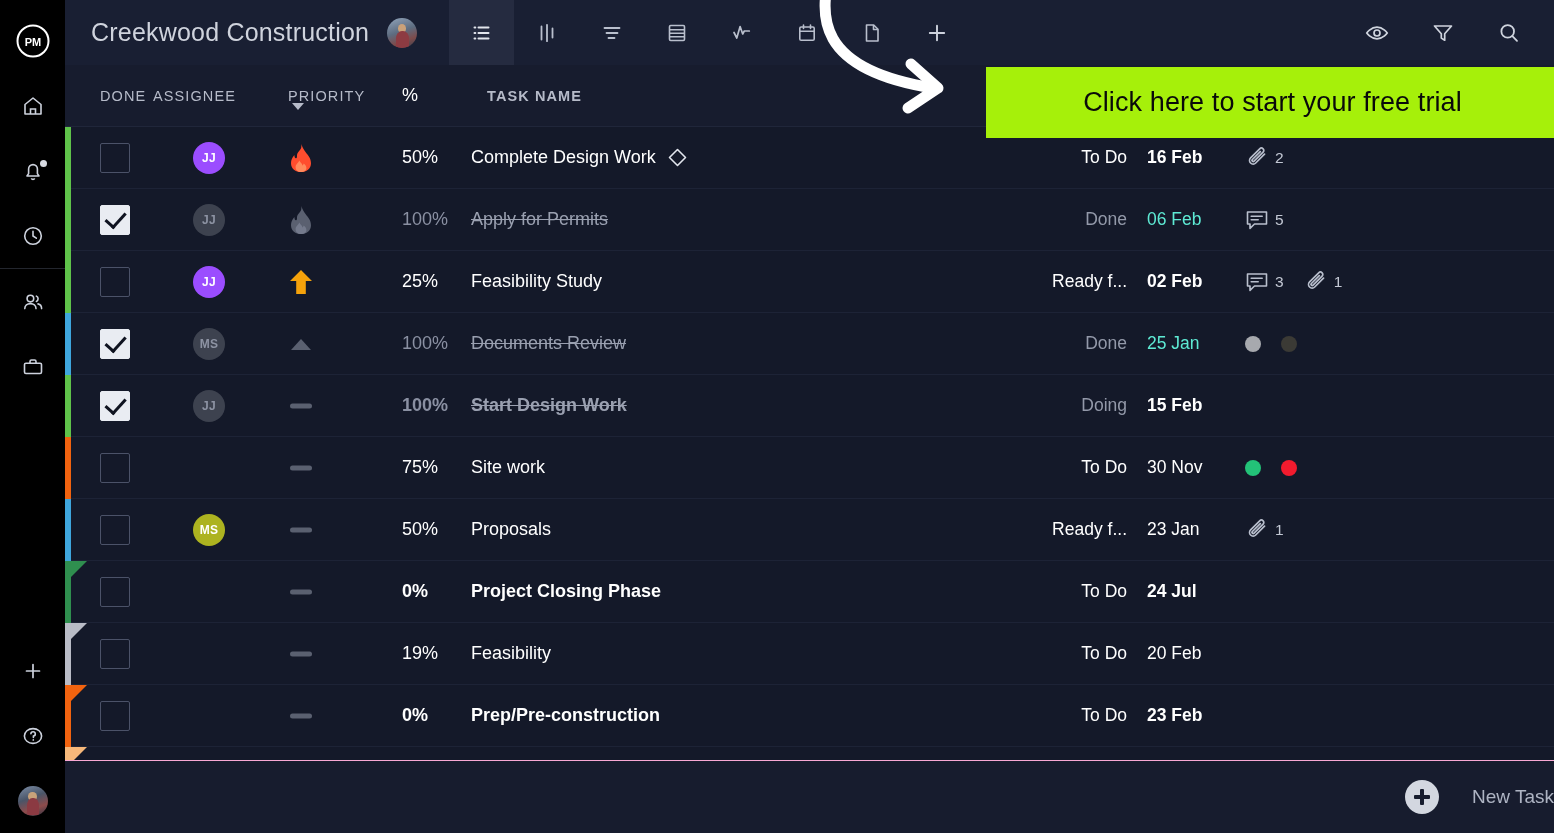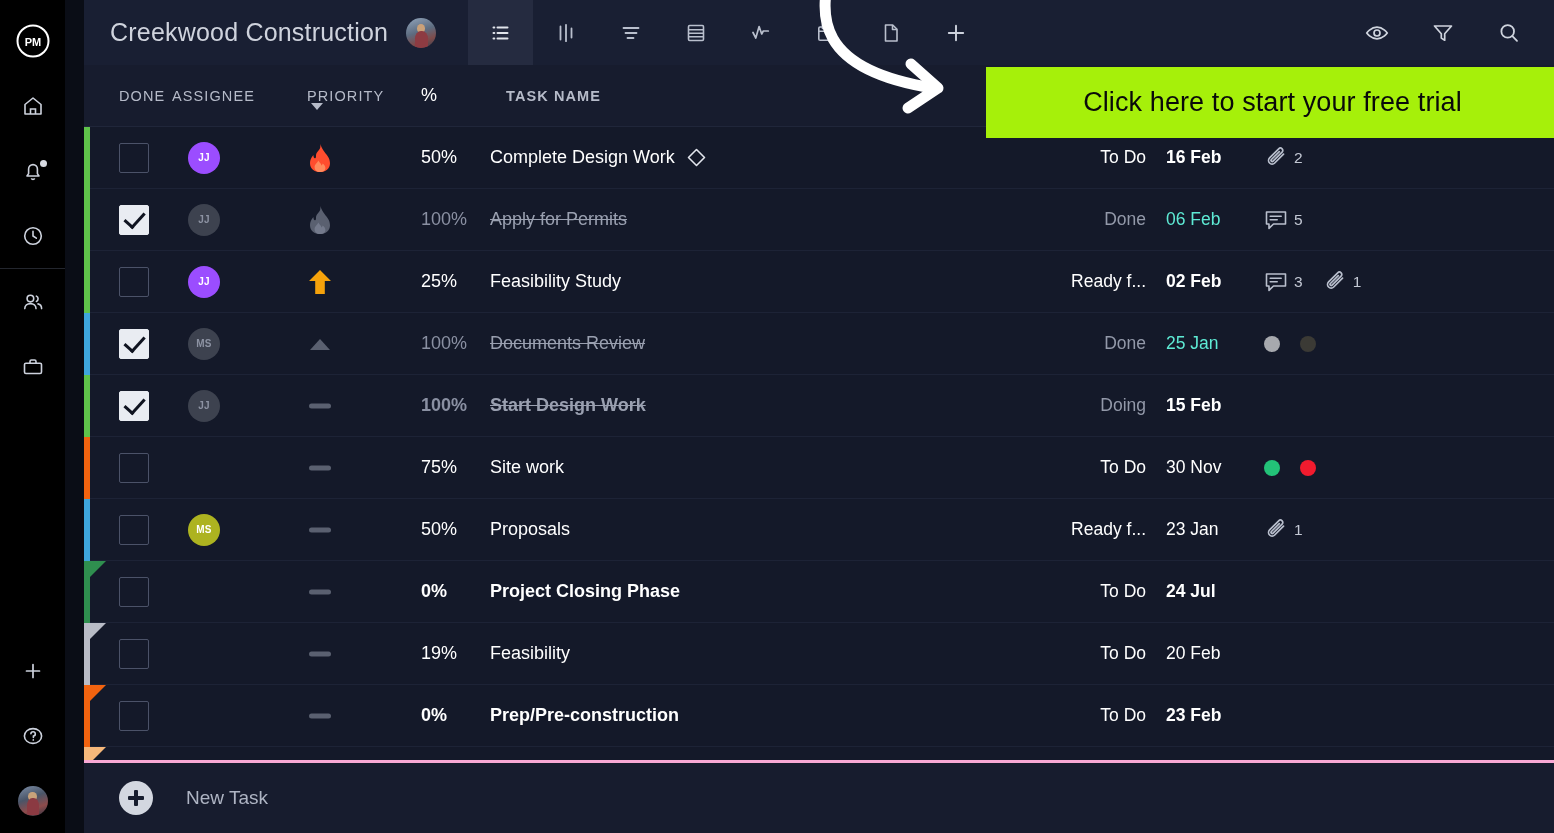--- a/index.html
+++ b/index.html
@@ -42,21 +42,21 @@
   .rail-avatar::before{
     content:""; position:absolute; left:36%; top:20%; width:28%; height:30%;
     border-radius:50%; background:#c8a27a;
   }
   .notif-dot {
     position:absolute; width:7px; height:7px; border-radius:50%;
     background:#d9dce3; top:22px; right:18px;
   }
 
   
-  .main { flex:1 1 auto; display:flex; flex-direction:column; min-width:0; position:relative;padding-left:19px; }
+  .main { flex:1 1 auto; display:flex; flex-direction:column; min-width:0; position:relative; }
 
   
   .topbar {
     height:65px; background:#191f33; display:flex; align-items:center;
     flex:0 0 65px; position:relative;
   }
   .proj-title {
     font-size:25px; color:#cfd3dd; font-weight:400; letter-spacing:0.2px;
     margin-left:26px; white-space:nowrap;
   }
@@ -145,22 +145,23 @@
     background:#e9ecf2; border-color:#e9ecf2;
     display:flex; align-items:center; justify-content:center;
   }
   .checkbox.on::after{
     content:""; width:9px; height:17px; border:solid #0f1320;
     border-width:0 3.5px 3.5px 0; transform:rotate(42deg) translate(-1px,-2px);
   }
 
   .avatar-init {
     width:32px; height:32px; border-radius:50%; color:#fff;
-    font-size:10px; font-weight:700; display:flex; align-items:center; justify-content:center;
+    font-size:12px; font-weight:700; display:flex; align-items:center; justify-content:center;
     letter-spacing:0.3px;
+    margin-left:24px;
   }
   .avatar-init.muted { color:#8d93a3; }
 
   .prio { display:block; }
 
   .pct { font-size:18px; color:#ffffff; }
   .pct.dim { color:#8a90a2; }
   .pct.bold { font-weight:700; }
 
   .tname {
@@ -177,21 +178,21 @@
   .date.dim { color:#5eead4; }
   .date.bold { font-weight:700; }
 
   .metaitem { display:flex; align-items:center; gap:6px; }
   .metaitem span { font-size:15.5px; color:#c3c8d4; }
   .dot { width:16px; height:16px; border-radius:50%; display:block; }
 
   
   .bottombar {
     height:73px; background:#171c2e; display:flex; align-items:center;
-    flex:0 0 73px; border-top:3px solid #f9a8d4;
+    flex:0 0 73px; border-top:1px solid #f9a8d4;justify-content:flex-end;
   }
   .newtask-btn {
     width:34px; height:34px; border-radius:50%; background:#d3d7e0;
     margin-left:35px; position:relative; cursor:pointer; flex:0 0 34px;
   }
   .newtask-btn::before, .newtask-btn::after{
     content:""; position:absolute; background:#171c2e; border-radius:1px;
   }
   .newtask-btn::before{ left:50%; top:9px; width:4px; height:16px; margin-left:-2px;}
   .newtask-btn::after{ top:50%; left:9px; height:4px; width:16px; margin-top:-2px;}

